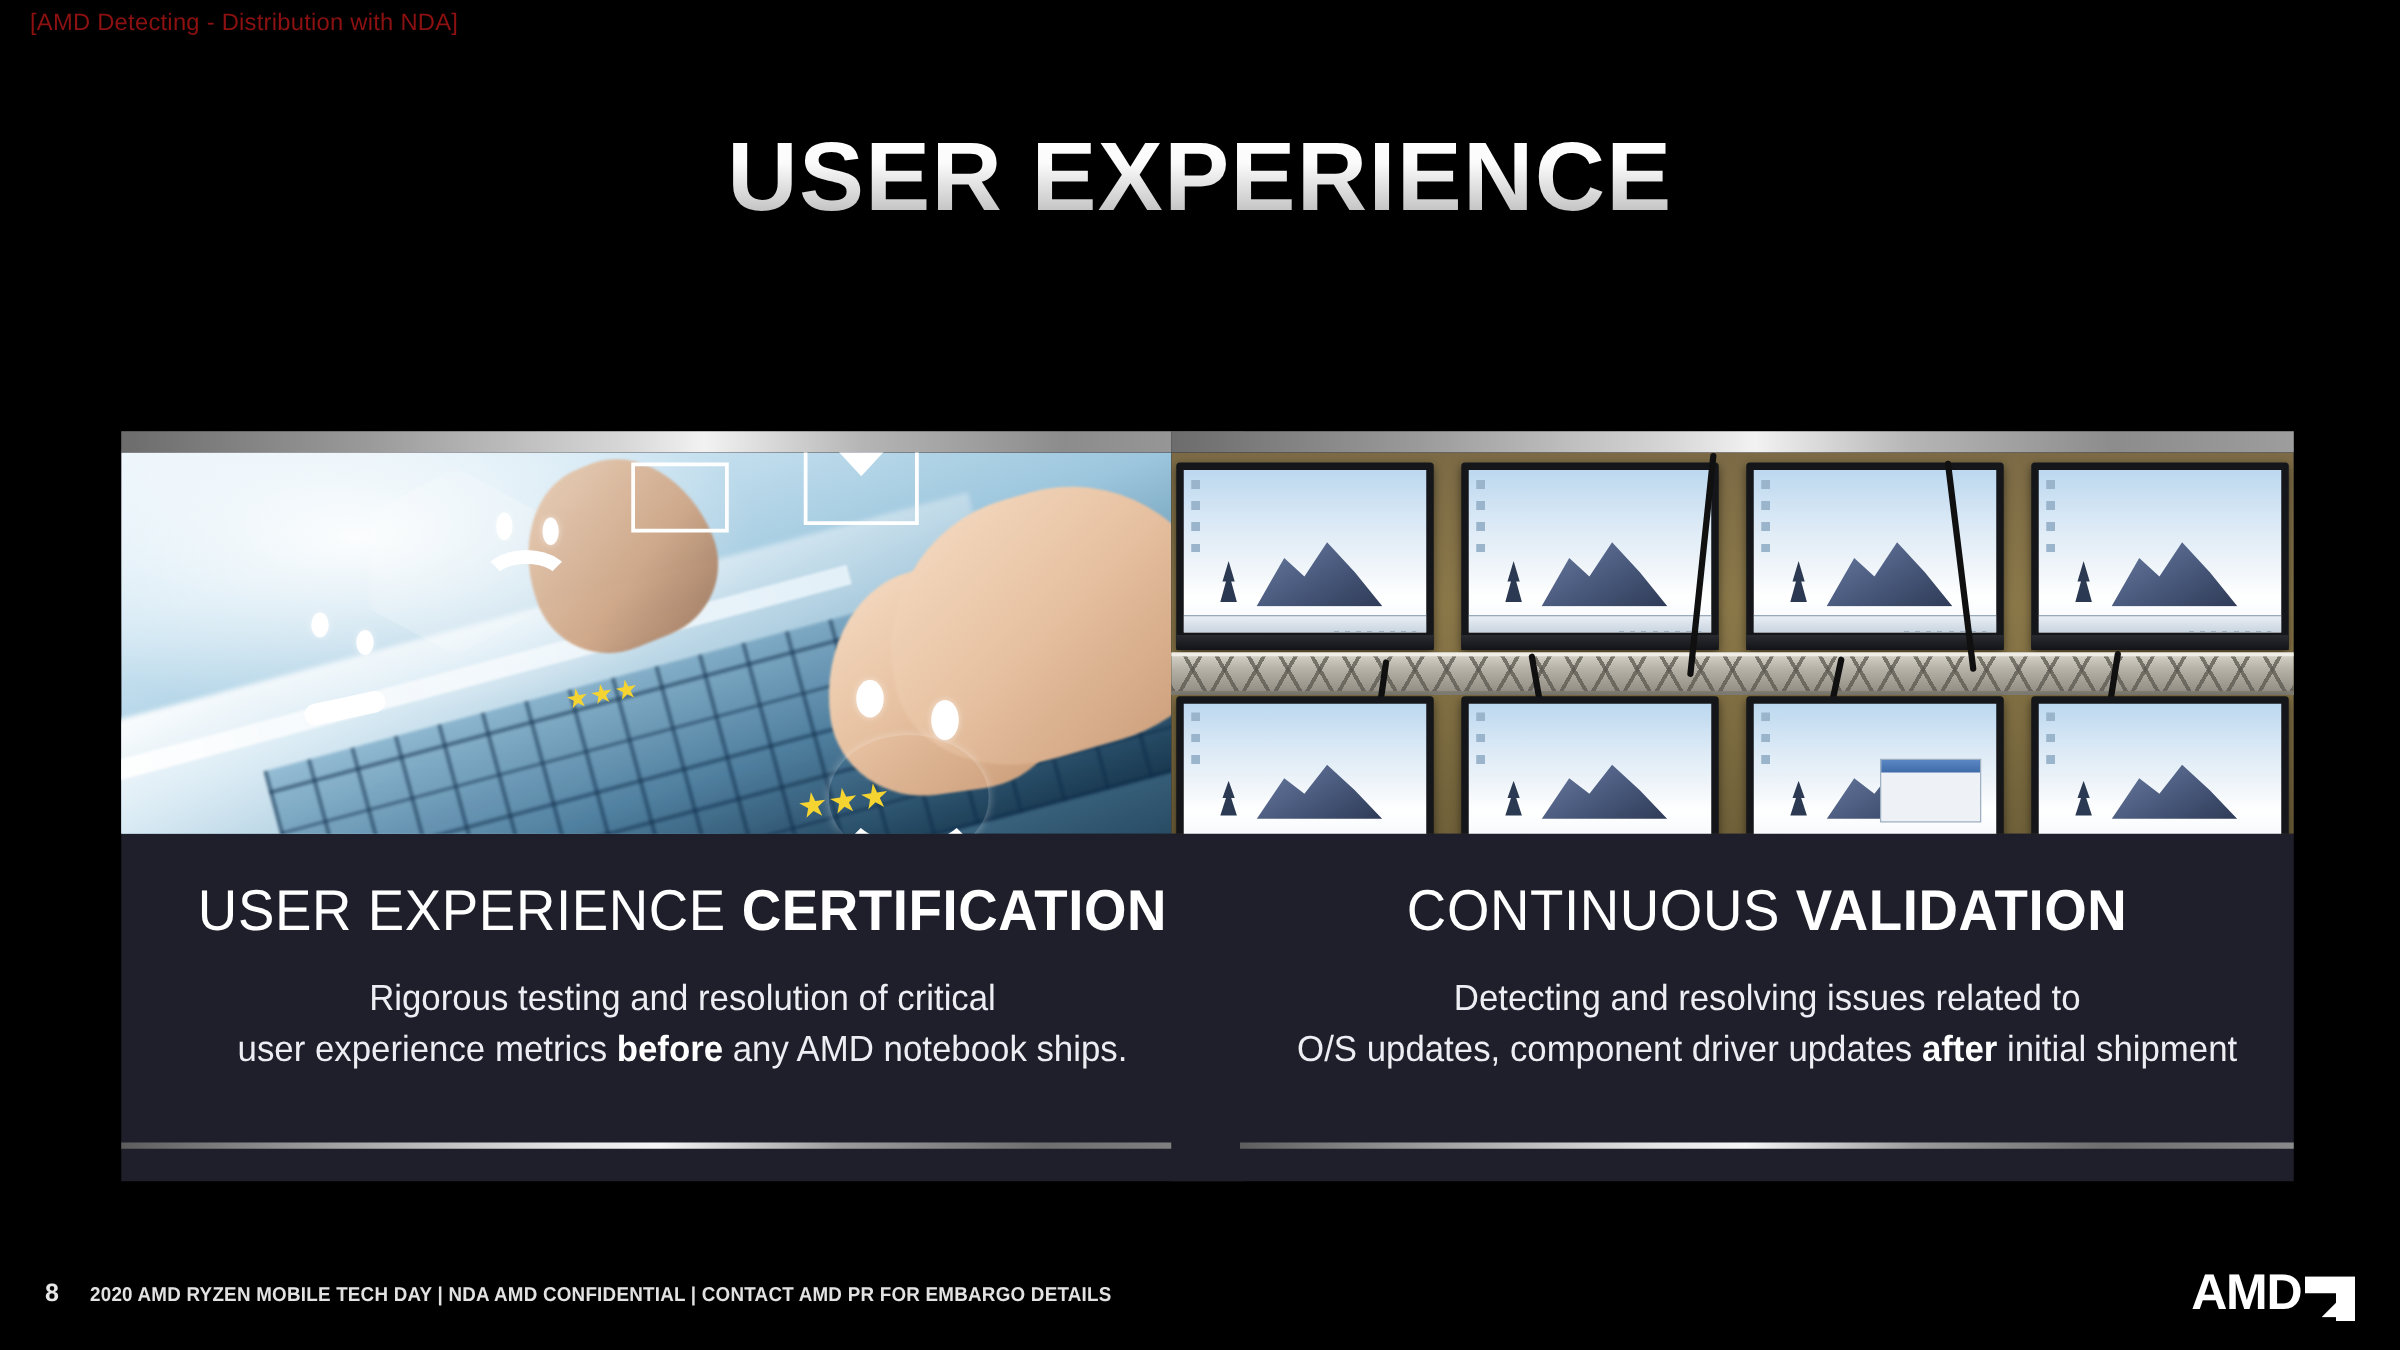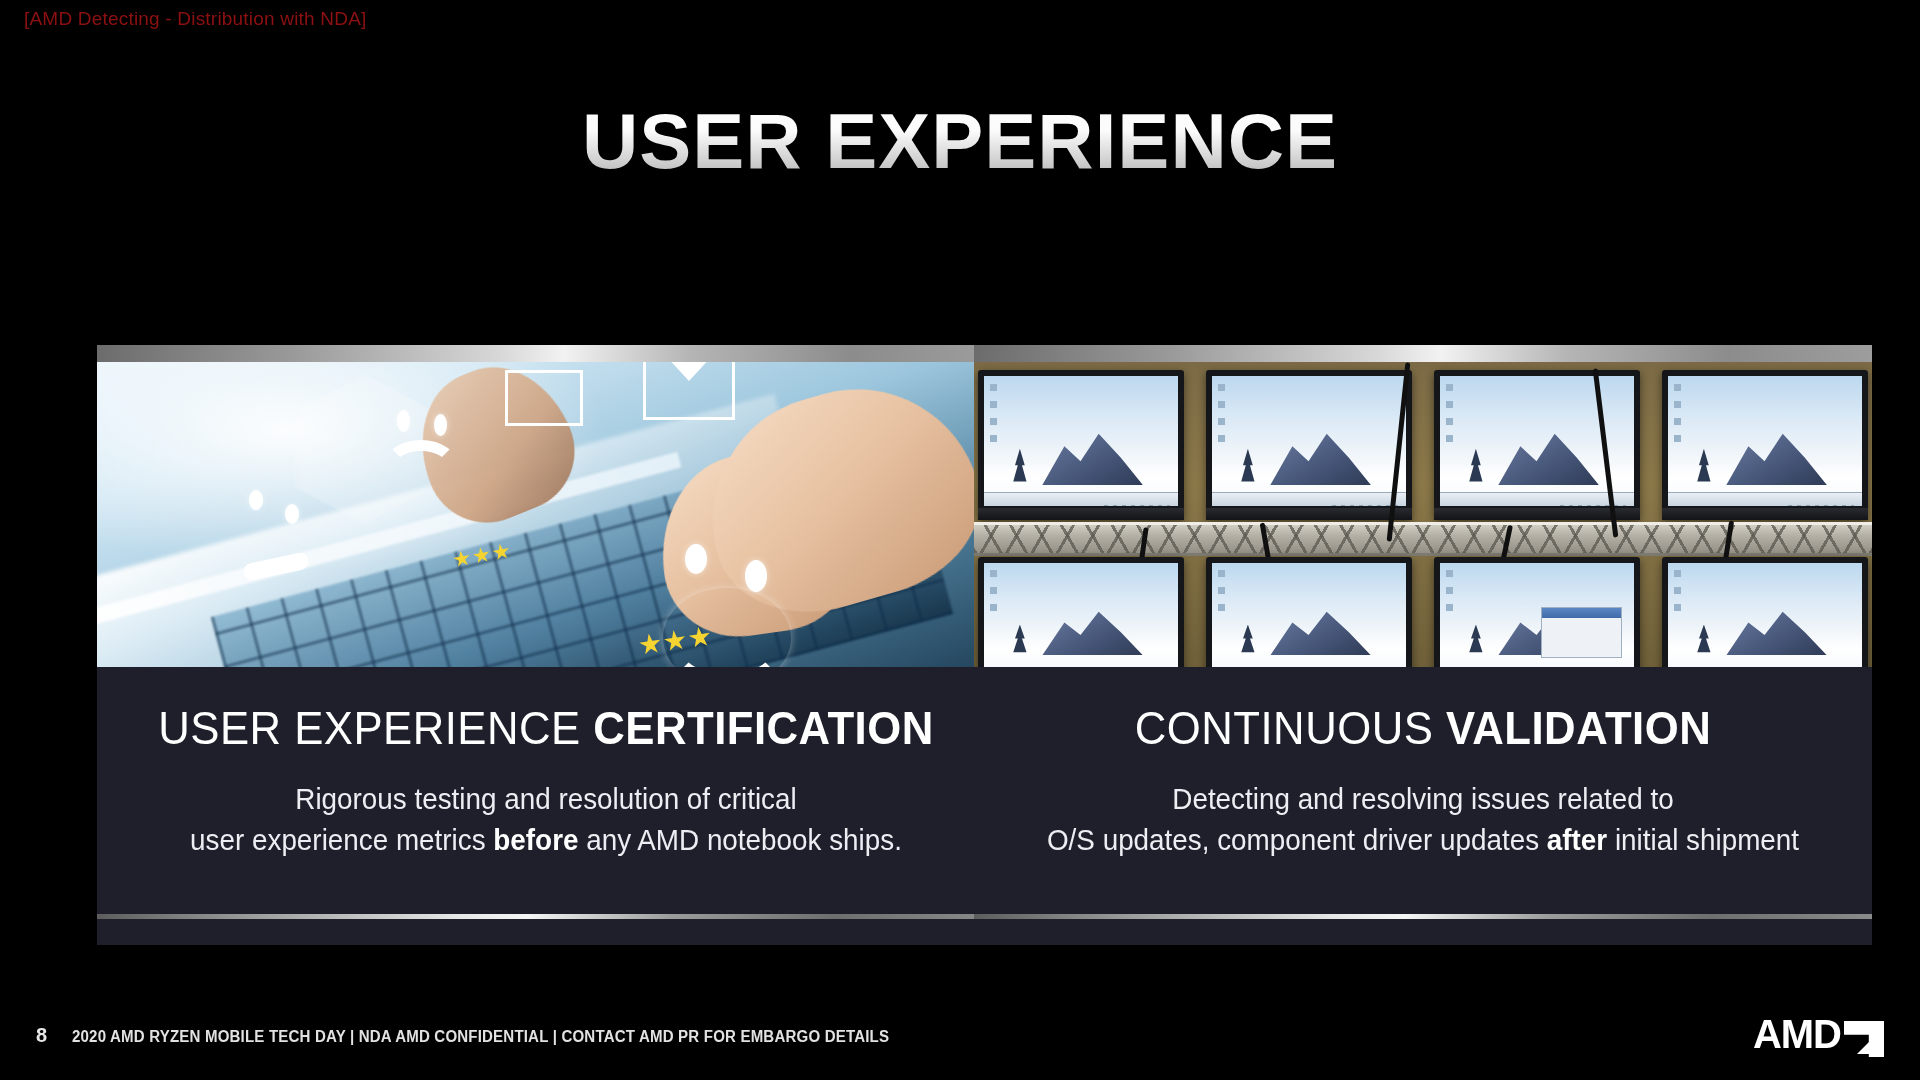--- a/index.html
+++ b/index.html
@@ -41,21 +41,21 @@
   }
 
   
   .cards { position:absolute; top:345px; left:0; width:1920px; height:600px; }
   .card {
     position:absolute; top:0; width:898px; height:600px;
     background:#1e1f2a;
     display:flex; flex-direction:column;
   }
   .card.left  { left:66px;margin-left:31px; }
-  .card.right { left:974px; }
+  .card.right { left:937px;align-items:flex-end; }
 
   .card-topbar {
     height:17px; width:100%; flex:0 0 17px;
     background:linear-gradient(90deg,#6c6c6c 0%,#9a9a9a 22%,#d8d8d8 45%,#f2f2f2 52%,#b5b5b5 66%,#8c8c8c 84%,#9d9d9d 100%);
   }
   .card-photo { position:relative; width:100%; height:305px; overflow:hidden; flex:0 0 305px; }
 
   
   .photo-keyboard { position:absolute; inset:0; background:linear-gradient(160deg,#e9f4fb 0%,#cfe6f3 22%,#9cc6dd 48%,#4f7f9c 74%,#23445c 100%); }
   .kb-glow { position:absolute; left:-4%; top:-10%; width:62%; height:80%;

